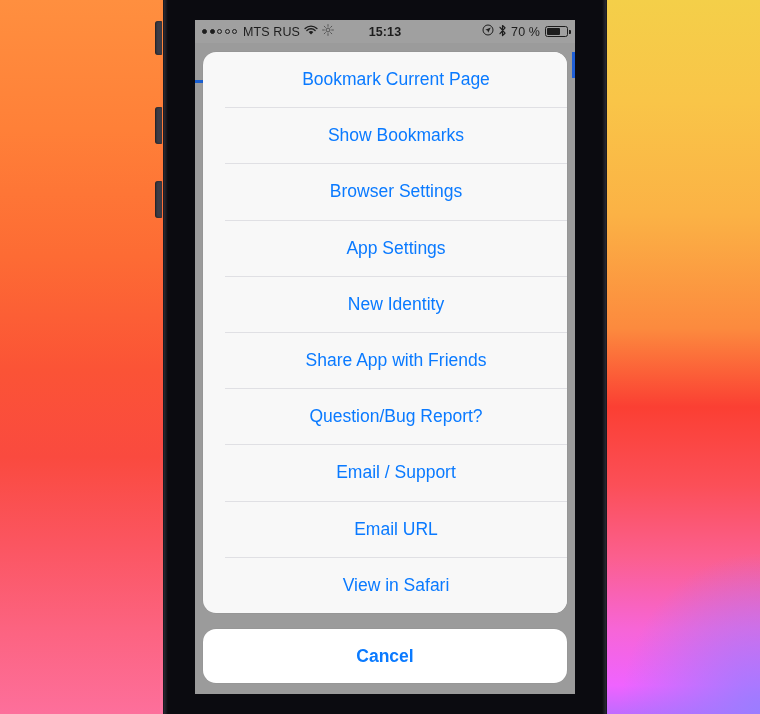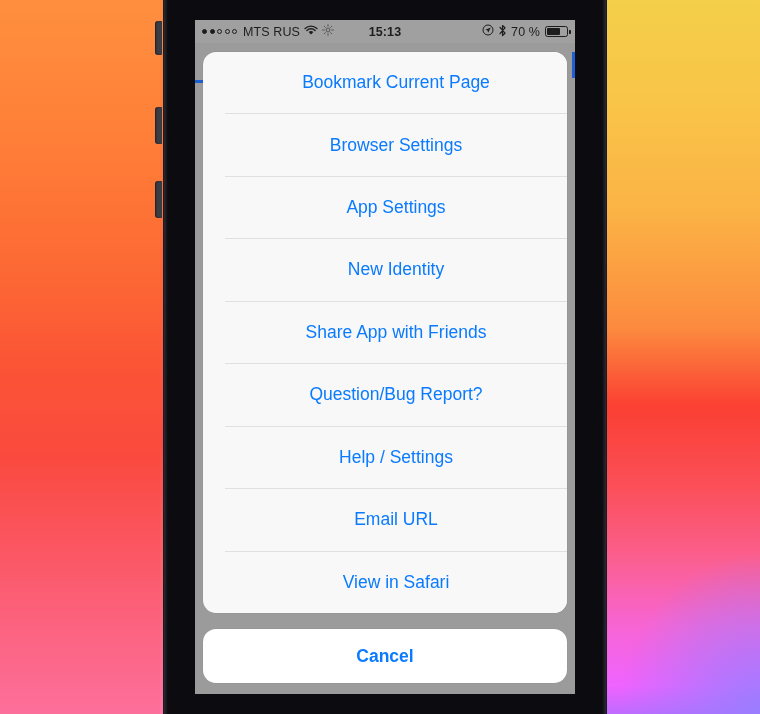--- a/index.html
+++ b/index.html
@@ -258,26 +258,27 @@
           </span>
       </div>
     </div>
 
     <div id="progress-left"></div>
     <div id="progress-right"></div>
 
     <div id="action-sheet">
       <div id="menu-group">
           <div class="menu-item">Bookmark Current Page</div>
+          <div class="menu-item">Show Bookmarks</div>
           <div class="menu-item">Browser Settings</div>
           <div class="menu-item">App Settings</div>
           <div class="menu-item">New Identity</div>
           <div class="menu-item">Share App with Friends</div>
           <div class="menu-item">Question/Bug Report?</div>
-          <div class="menu-item">Help / Settings</div>
+          <div class="menu-item">Email / Support</div>
           <div class="menu-item">Email URL</div>
           <div class="menu-item">View in Safari</div>
         </div>
       <div id="cancel-button">Cancel</div>
     </div>
 
   </div>
 </div>
 
 </body></html>

